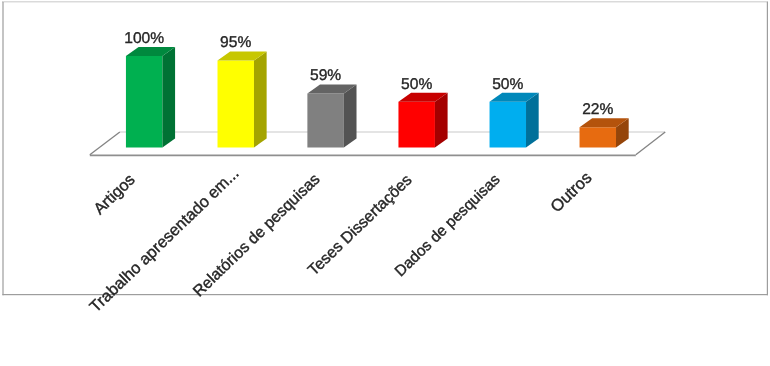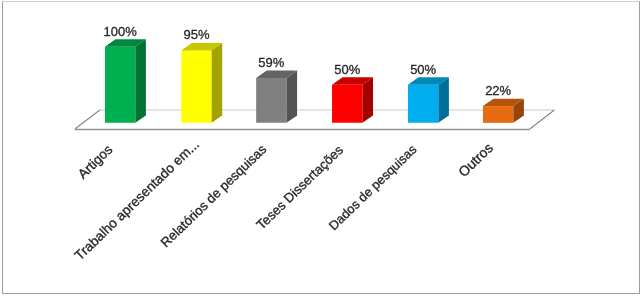--- a/index.html
+++ b/index.html
@@ -1,19 +1,19 @@
 <!DOCTYPE html>
 <html><head>
 <meta charset="utf-8">
 <title>Grafico 3D</title>
 <style>
   html,body{margin:0;padding:0;background:#ffffff;}
   body{width:642px;height:305px;overflow:hidden;
        font-family:"Liberation Sans", sans-serif;}
-  #frame{position:absolute;left:1.95px;top:0.8px;width:638px;height:293px;
+  #frame{position:absolute;left:1.95px;top:0.8px;width:638px;height:245px;
          background:#ffffff;box-sizing:border-box;
          border:1.2px solid #9d9d9d;border-top-color:#d2d2d2;text-align:center;}
   svg#chart{position:absolute;left:0;top:0;transform:translateZ(0);}
   .dlabel{font-family:"Liberation Sans",sans-serif;font-size:13px;fill:#262626;
           stroke:#262626;stroke-width:0.3px;paint-order:stroke;}
   .catlabel{font-family:"Liberation Sans",sans-serif;font-size:13.4px;fill:#262626;
             stroke:#262626;stroke-width:0.33px;paint-order:stroke;}
 </style>
 </head>
 <body>

